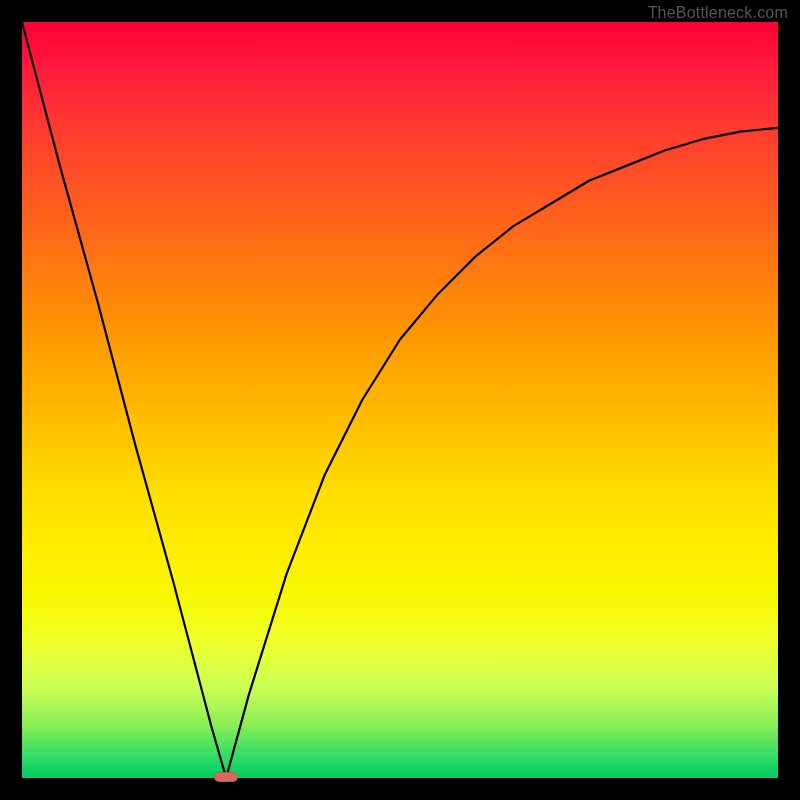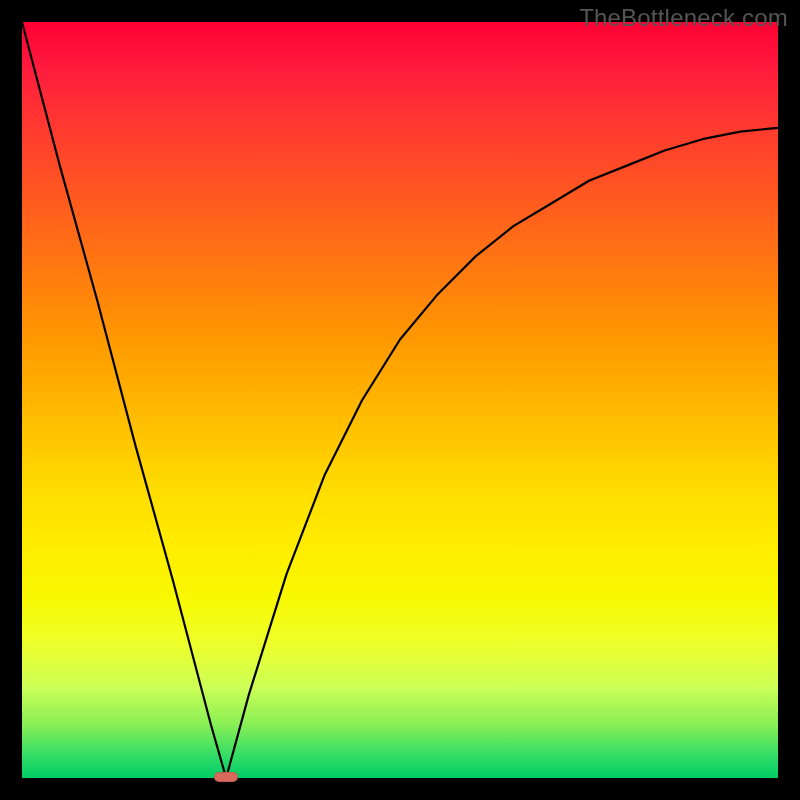--- a/index.html
+++ b/index.html
@@ -42,21 +42,21 @@
       #88ee55 93%,
       #33dd66 97%,
       #00cc66 100%
     );
   }
   .watermark {
     position: absolute;
     top: 4px;
     right: 12px;
     color: #555;
-    font-size: 24px;
+    font-size: 16px;
     font-weight: 500;
     letter-spacing: 0.2px;
     user-select: none;
   }
   svg.curve {
     position: absolute;
     top: 0;
     left: 0;
     width: 756px;
     height: 756px;

